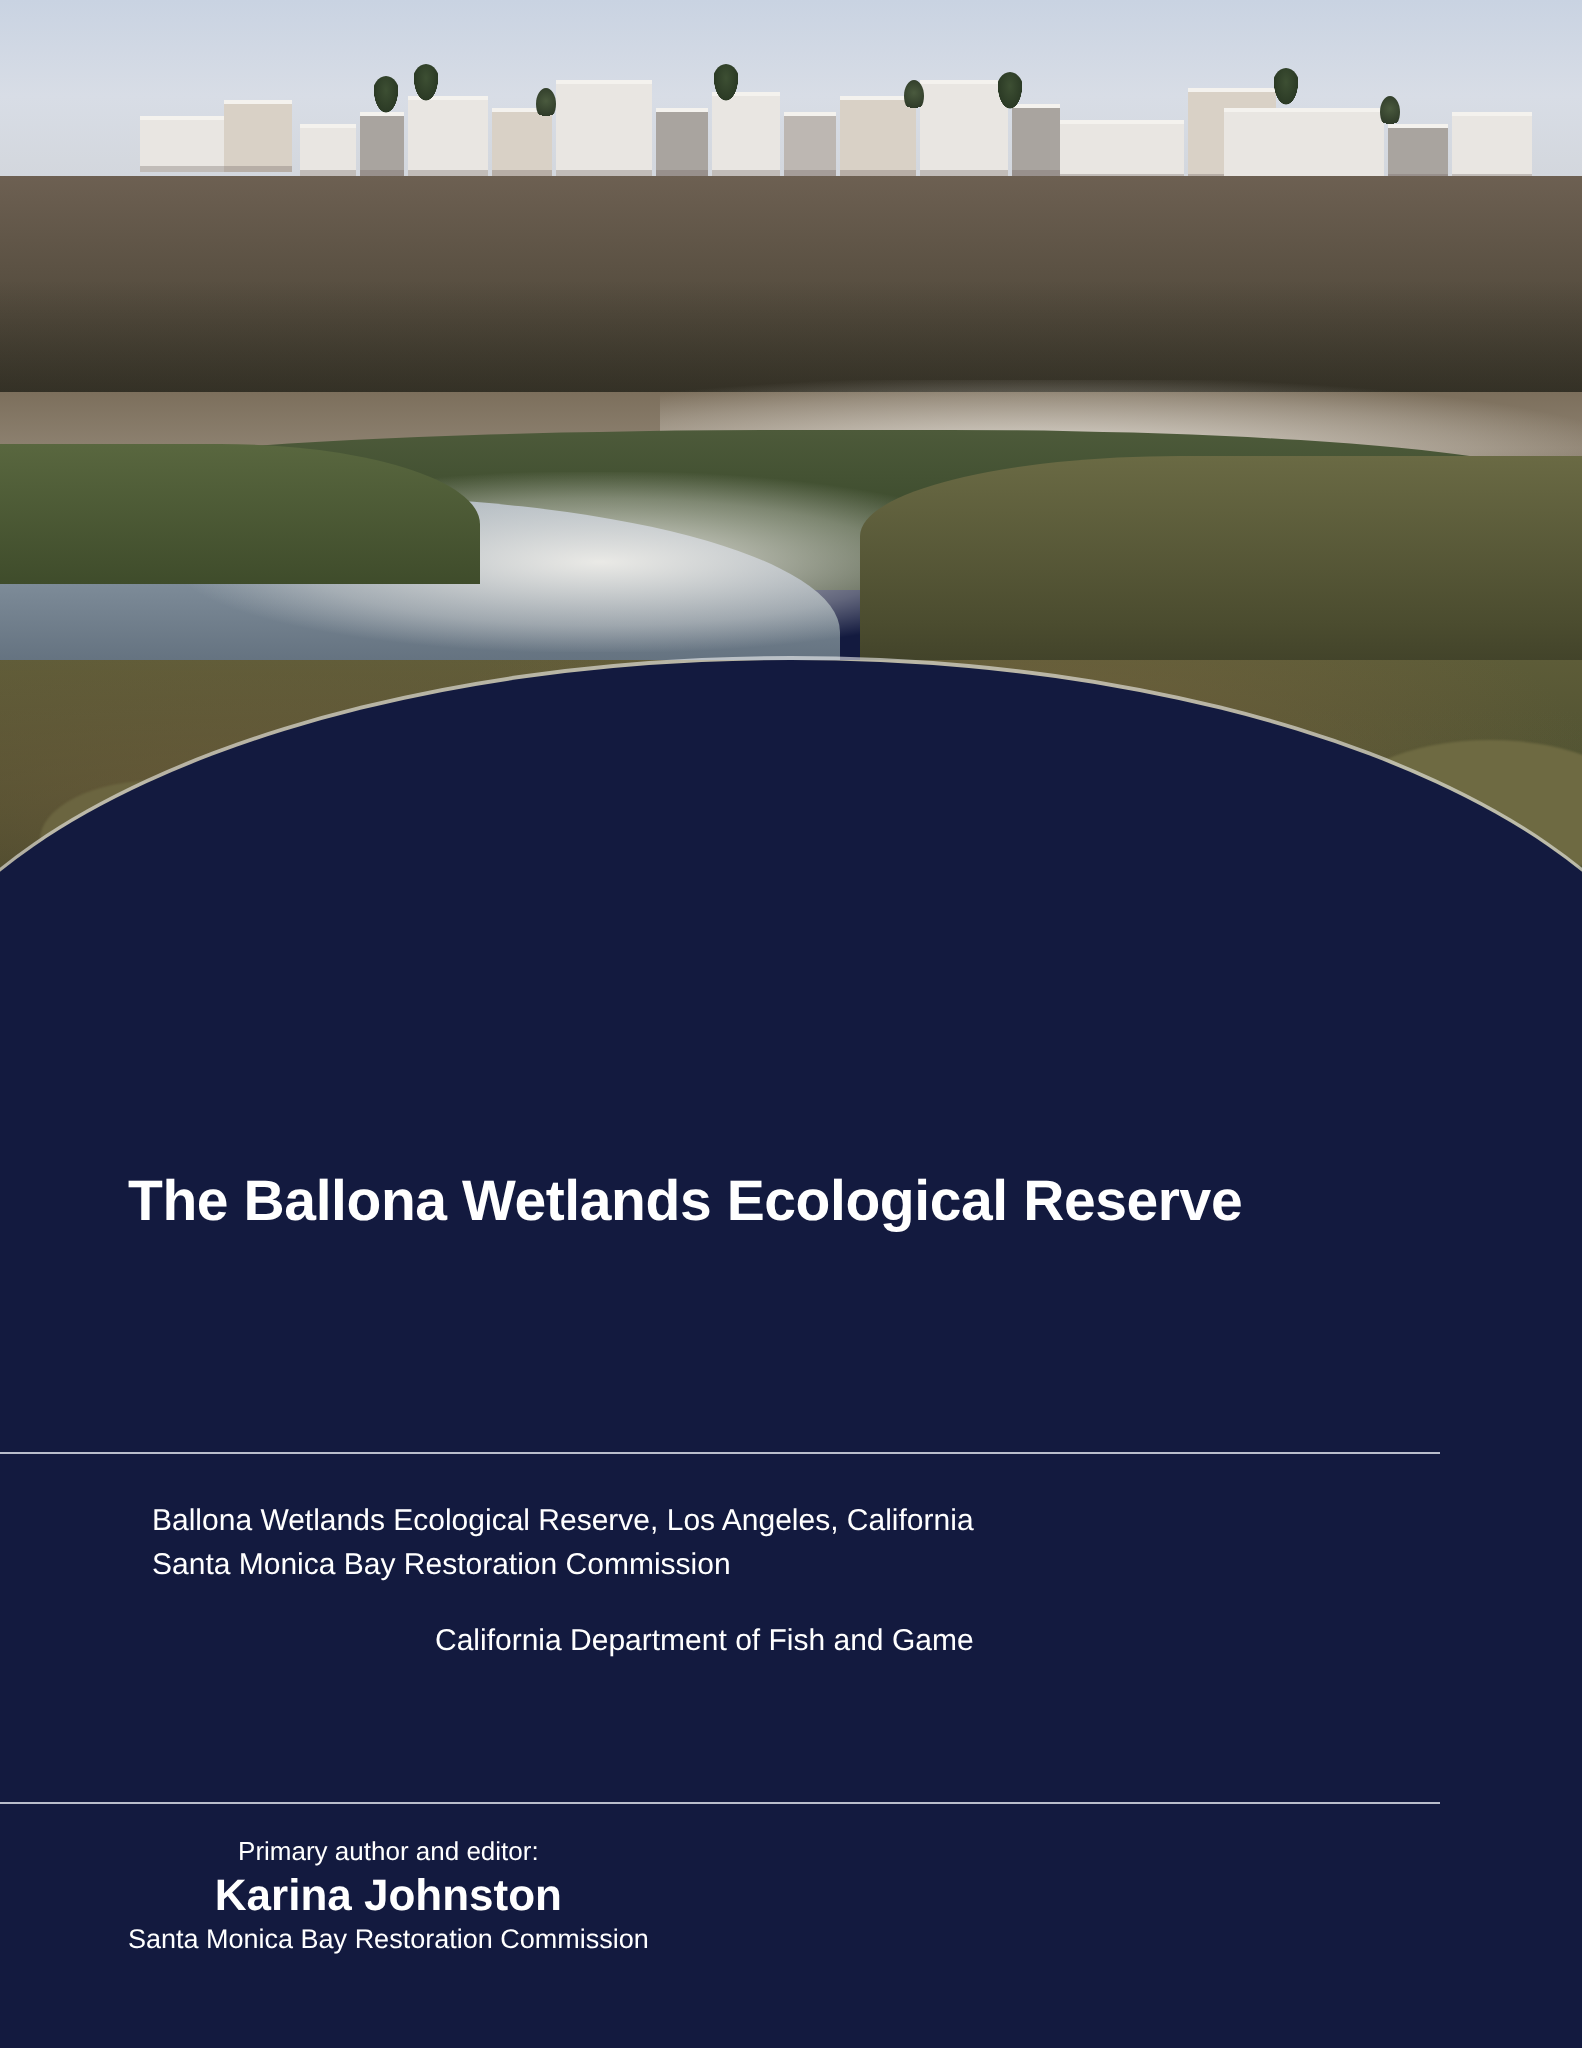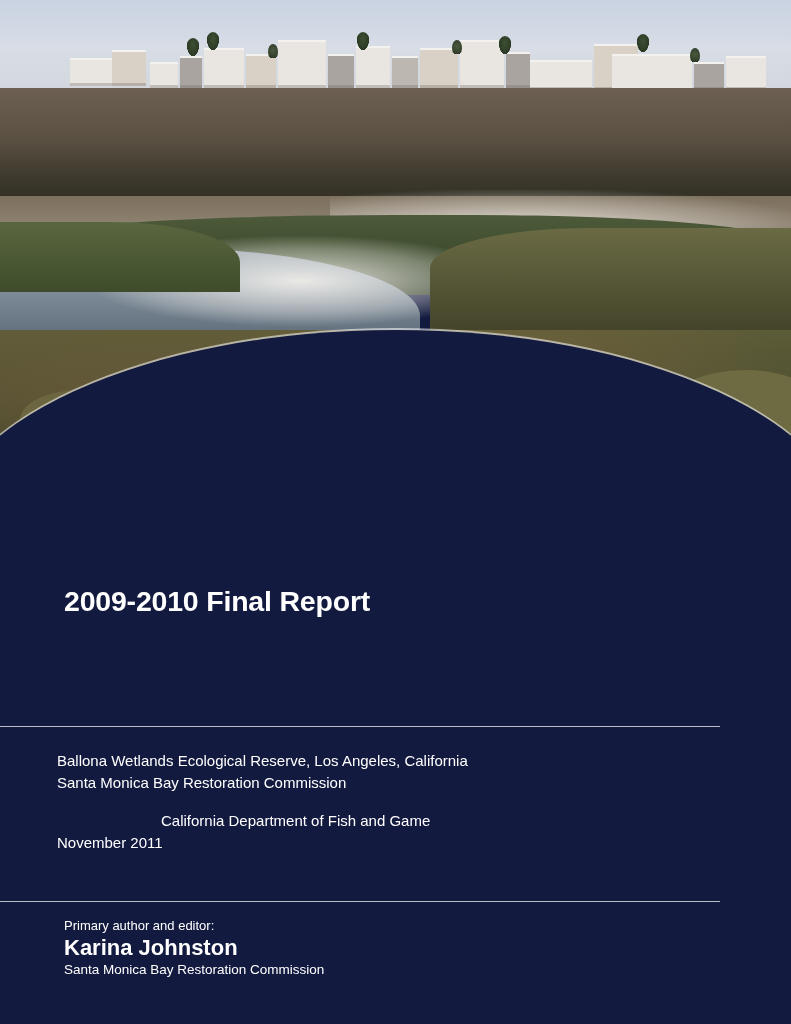--- a/index.html
+++ b/index.html
@@ -175,34 +175,35 @@
     left: 0;
     width: 720px;
     height: 1px;
     background: #b9bdcb;
   }
   .rule-1 { top: 186px; }
   .rule-2 { top: 361px; }
 
   .meta {
     position: absolute;
-    left: 57px;
+    left: 76px;
     top: 210px;
     font-size: 15px;
     line-height: 22px;
   }
   .meta div { white-space: nowrap; }
   .meta .gap { height: 16px; }
-  .prepared-indent { padding-left: 104px; }
+  .prepared-indent { padding-left: 104px; text-align: right; }
 
   .author-block {
     position: absolute;
     left: 64px;
     top: 376px;
     line-height: 20px;
+    text-align: center;
   }
   .author-label { font-size: 13px; }
   .author-name { font-size: 22px; font-weight: bold; margin-top: 2px; }
   .author-org { font-size: 13.5px; margin-top: 2px; }
 </style>
 </head>
 <body>
 
 <div class="page">
 
@@ -265,31 +266,30 @@
         <div class="bush" style="left:560px; top:150px; width:230px; height:100px; background:#414628;"></div>
       </div>
 
       <div class="arch-mask"></div>
     </div>
   </div>
 
   <div class="content">
 
     <div class="title">
-      <span class="title-line">2009-2010 Final Report</span>
+      <span class="title-line">The Ballona Wetlands Ecological Reserve</span>
     </div>
 
     <div class="rule rule-1"></div>
 
     <div class="meta">
       <div>Ballona Wetlands Ecological Reserve, Los Angeles, California</div>
       <div>Santa Monica Bay Restoration Commission</div>
       <div class="gap"></div>
       <div class="prepared-indent">California Department of Fish and Game</div>
-      <div>November  2011</div>
     </div>
 
     <div class="rule rule-2"></div>
 
     <div class="author-block">
       <div class="author-label">Primary author and editor:</div>
       <div class="author-name">Karina Johnston</div>
       <div class="author-org">Santa Monica Bay Restoration Commission</div>
     </div>
 

